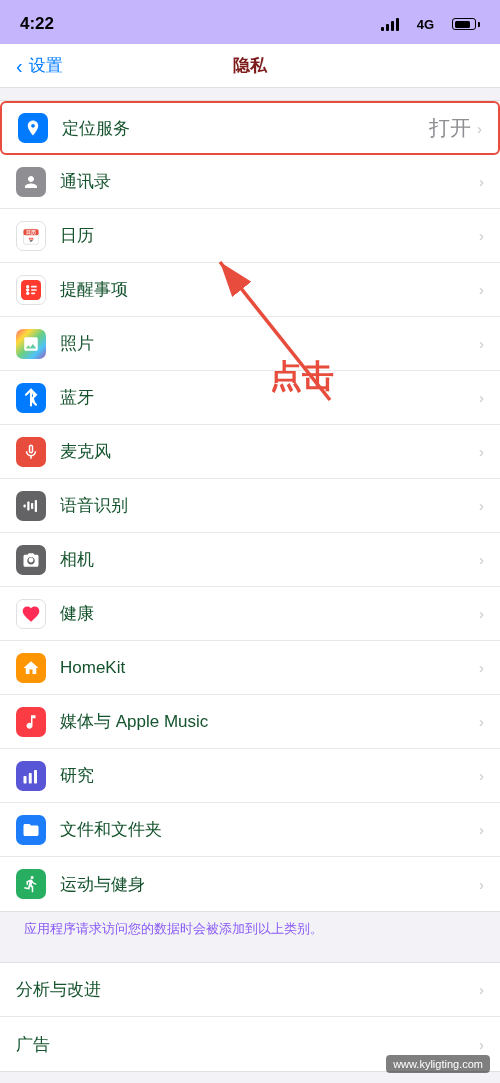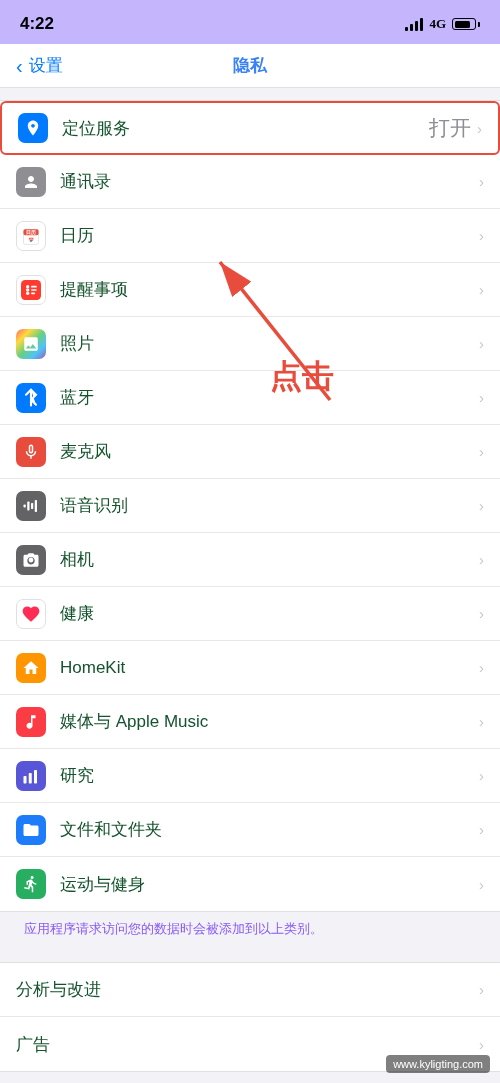--- a/index.html
+++ b/index.html
@@ -21,22 +21,21 @@
       height: 44px;
     }
     .status-time {
       font-size: 17px;
       font-weight: 600;
       color: #000;
     }
     .status-icons {
       display: flex;
       align-items: center;
-      gap: 6px;
-      font-family: Liberation Serif, serif;
+      gap: 18px;
     }
     .signal-bars {
       display: flex;
       align-items: flex-end;
       gap: 2px;
     }
     .bar {
       background: #000;
       width: 3px;
       border-radius: 1px;
@@ -101,21 +100,21 @@
     }
     .nav-back-chevron {
       font-size: 20px;
       color: #007aff;
       line-height: 1;
       margin-right: 2px;
     }
     .nav-title {
       font-size: 17px;
       font-weight: 600;
-      color: #3b82f6;
+      color: #7f1d1d;
     }
 
     
     .settings-section {
       margin-top: 12px;
       background: #fff;
       border-top: 1px solid #e0e0e0;
       border-bottom: 1px solid #e0e0e0;
     }
     .settings-item {

